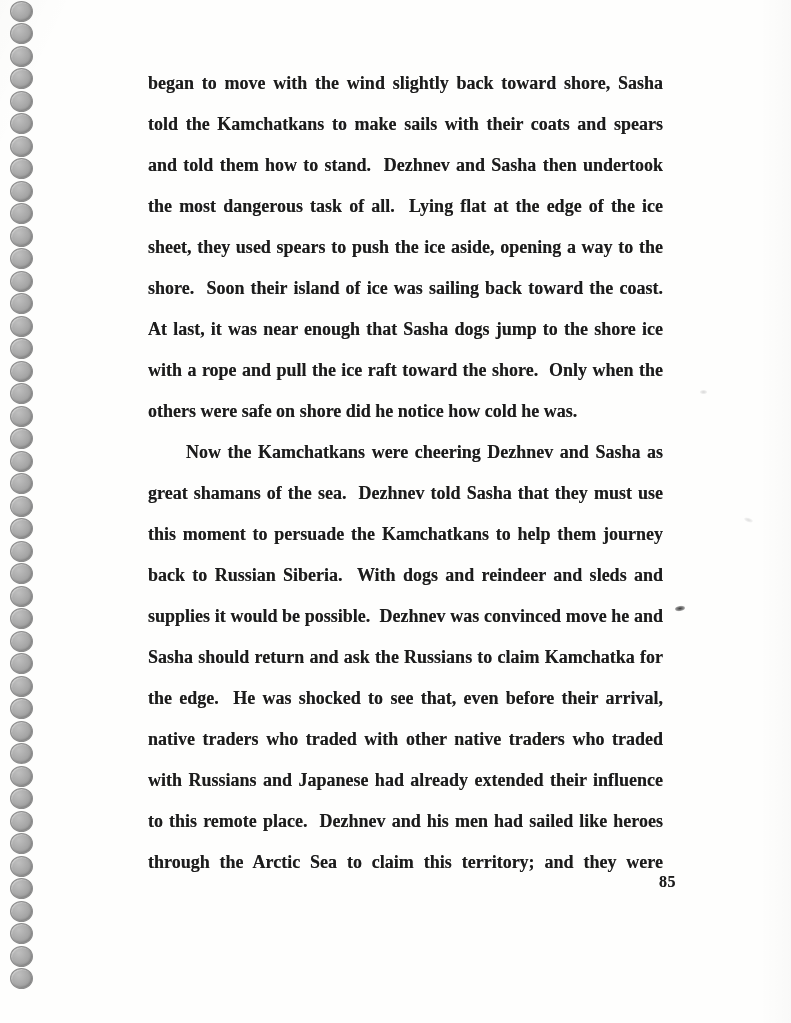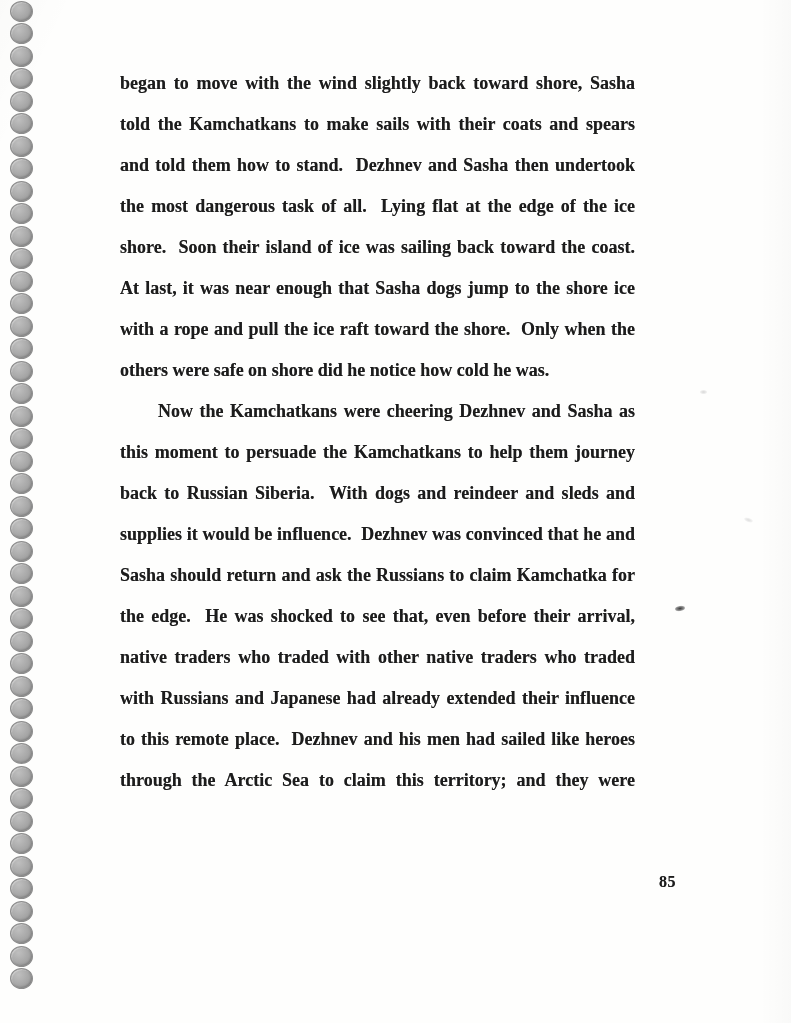--- a/index.html
+++ b/index.html
@@ -40,21 +40,21 @@
     height: 19px;
     border-radius: 50%;
     background: radial-gradient(ellipse at 36% 30%, #bfbfbf 0%, #ababab 45%, #999999 85%);
     border: 1px solid #8c8c8c;
     box-shadow: inset -1px -1px 2px rgba(0,0,0,0.18), inset 1px 1px 1px rgba(255,255,255,0.35);
   }
 
   
   .text-block {
     position: absolute;
-    left: 120px;
+    left: 148px;
     top: 63px;
     width: 515px;
     color: #1c1c1c;
   }
   .paragraph {
     margin: 0;
   }
   .line {
     font-weight: 700;
     font-size: 18px;
@@ -160,30 +160,32 @@
       <div class="hole" style="top: 945.5px;"></div>
       <div class="hole" style="top: 968px;"></div>
     </div>
 
   <div class="text-block">
       <div class="paragraph">
         <div class="line">began to move with the wind slightly back toward shore, Sasha</div>
         <div class="line">told the Kamchatkans to make sails with their coats and spears</div>
         <div class="line">and told them how to stand.  Dezhnev and Sasha then undertook</div>
         <div class="line">the most dangerous task of all.  Lying flat at the edge of the ice</div>
+        <div class="line">sheet, they used spears to push the ice aside, opening a way to the</div>
         <div class="line">shore.  Soon their island of ice was sailing back toward the coast.</div>
         <div class="line">At last, it was near enough that Sasha dogs jump to the shore ice</div>
         <div class="line">with a rope and pull the ice raft toward the shore.  Only when the</div>
         <div class="line endline">others were safe on shore did he notice how cold he was.</div>
       </div>
       <div class="paragraph">
         <div class="line indent">Now the Kamchatkans were cheering Dezhnev and Sasha as</div>
+        <div class="line">great shamans of the sea.  Dezhnev told Sasha that they must use</div>
         <div class="line">this moment to persuade the Kamchatkans to help them journey</div>
         <div class="line">back to Russian Siberia.  With dogs and reindeer and sleds and</div>
-        <div class="line">supplies it would be influence.  Dezhnev was convinced that he and</div>
+        <div class="line">supplies it would be possible.  Dezhnev was convinced move he and</div>
         <div class="line">Sasha should return and ask the Russians to claim Kamchatka for</div>
         <div class="line">the edge.  He was shocked to see that, even before their arrival,</div>
         <div class="line">native traders who traded with other native traders who traded</div>
         <div class="line">with Russians and Japanese had already extended their influence</div>
         <div class="line">to this remote place.  Dezhnev and his men had sailed like heroes</div>
         <div class="line">through the Arctic Sea to claim this territory; and they were</div>
       </div>
     </div>
 
   <div class="page-number">85</div>

